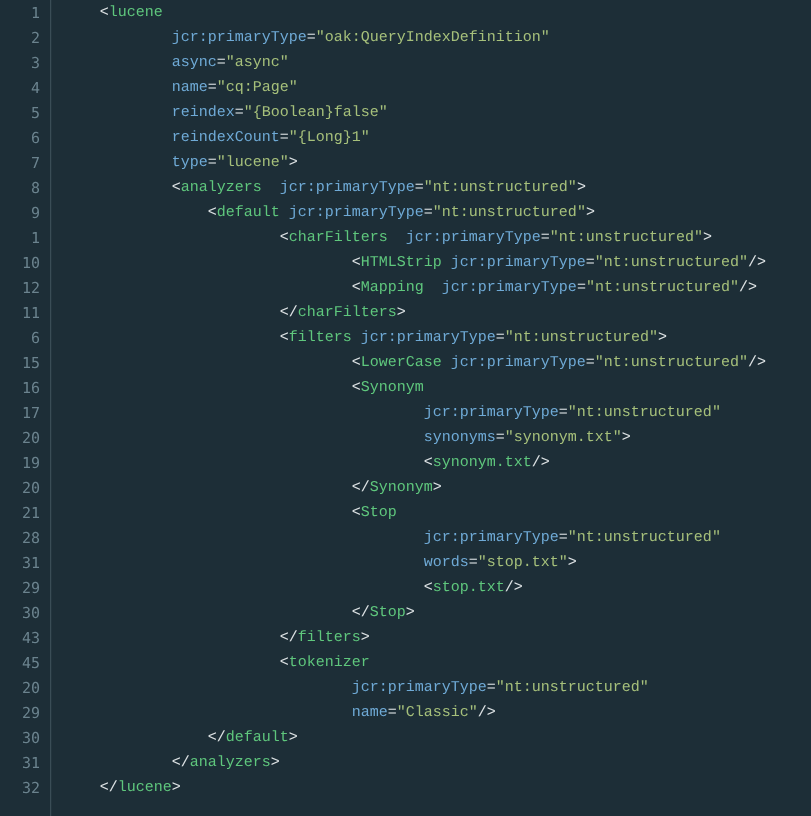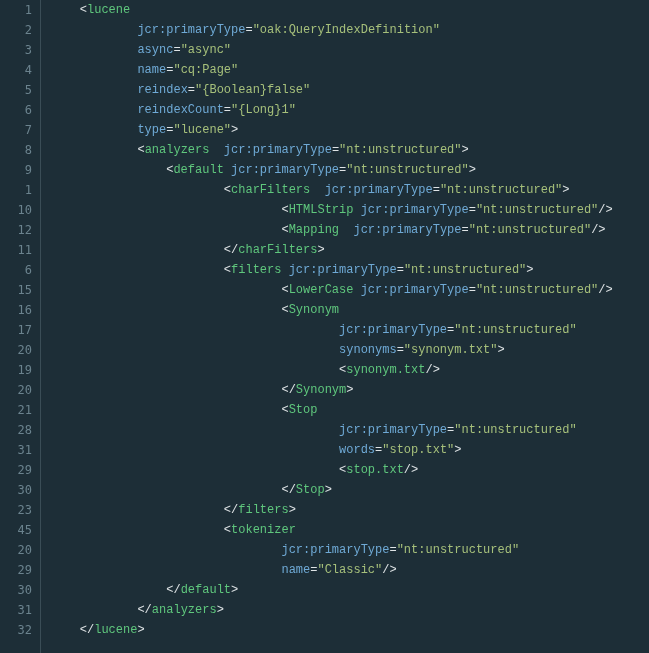--- a/index.html
+++ b/index.html
@@ -65,21 +65,21 @@
       <div>16</div>
       <div>17</div>
       <div>20</div>
       <div>19</div>
       <div>20</div>
       <div>21</div>
       <div>28</div>
       <div>31</div>
       <div>29</div>
       <div>30</div>
-      <div>23</div>
+      <div>43</div>
       <div>45</div>
       <div>20</div>
       <div>29</div>
       <div>30</div>
       <div>31</div>
       <div>32</div>
     </div>
   <div class="sep"></div>
   <div class="code" id="code"><div class="line">    <span class="p">&lt;</span><span class="t">lucene</span></div><div class="line">            <span class="a">jcr:primaryType</span><span class="eq">=</span><span class="s">"oak:QueryIndexDefinition"</span></div><div class="line">            <span class="a">async</span><span class="eq">=</span><span class="s">"async"</span></div><div class="line">            <span class="a">name</span><span class="eq">=</span><span class="s">"cq:Page"</span></div><div class="line">            <span class="a">reindex</span><span class="eq">=</span><span class="s">"{Boolean}false"</span></div><div class="line">            <span class="a">reindexCount</span><span class="eq">=</span><span class="s">"{Long}1"</span></div><div class="line">            <span class="a">type</span><span class="eq">=</span><span class="s">"lucene"</span><span class="p">&gt;</span></div><div class="line">            <span class="p">&lt;</span><span class="t">analyzers</span>  <span class="a">jcr:primaryType</span><span class="eq">=</span><span class="s">"nt:unstructured"</span><span class="p">&gt;</span></div><div class="line">                <span class="p">&lt;</span><span class="t">default</span> <span class="a">jcr:primaryType</span><span class="eq">=</span><span class="s">"nt:unstructured"</span><span class="p">&gt;</span></div><div class="line">                        <span class="p">&lt;</span><span class="t">charFilters</span>  <span class="a">jcr:primaryType</span><span class="eq">=</span><span class="s">"nt:unstructured"</span><span class="p">&gt;</span></div><div class="line">                                <span class="p">&lt;</span><span class="t">HTMLStrip</span> <span class="a">jcr:primaryType</span><span class="eq">=</span><span class="s">"nt:unstructured"</span><span class="p">/&gt;</span></div><div class="line">                                <span class="p">&lt;</span><span class="t">Mapping</span>  <span class="a">jcr:primaryType</span><span class="eq">=</span><span class="s">"nt:unstructured"</span><span class="p">/&gt;</span></div><div class="line">                        <span class="p">&lt;/</span><span class="t">charFilters</span><span class="p">&gt;</span></div><div class="line">                        <span class="p">&lt;</span><span class="t">filters</span> <span class="a">jcr:primaryType</span><span class="eq">=</span><span class="s">"nt:unstructured"</span><span class="p">&gt;</span></div><div class="line">                                <span class="p">&lt;</span><span class="t">LowerCase</span> <span class="a">jcr:primaryType</span><span class="eq">=</span><span class="s">"nt:unstructured"</span><span class="p">/&gt;</span></div><div class="line">                                <span class="p">&lt;</span><span class="t">Synonym</span></div><div class="line">                                        <span class="a">jcr:primaryType</span><span class="eq">=</span><span class="s">"nt:unstructured"</span></div><div class="line">                                        <span class="a">synonyms</span><span class="eq">=</span><span class="s">"synonym.txt"</span><span class="p">&gt;</span></div><div class="line">                                        <span class="p">&lt;</span><span class="t">synonym.txt</span><span class="p">/&gt;</span></div><div class="line">                                <span class="p">&lt;/</span><span class="t">Synonym</span><span class="p">&gt;</span></div><div class="line">                                <span class="p">&lt;</span><span class="t">Stop</span></div><div class="line">                                        <span class="a">jcr:primaryType</span><span class="eq">=</span><span class="s">"nt:unstructured"</span></div><div class="line">                                        <span class="a">words</span><span class="eq">=</span><span class="s">"stop.txt"</span><span class="p">&gt;</span></div><div class="line">                                        <span class="p">&lt;</span><span class="t">stop.txt</span><span class="p">/&gt;</span></div><div class="line">                                <span class="p">&lt;/</span><span class="t">Stop</span><span class="p">&gt;</span></div><div class="line">                        <span class="p">&lt;/</span><span class="t">filters</span><span class="p">&gt;</span></div><div class="line">                        <span class="p">&lt;</span><span class="t">tokenizer</span></div><div class="line">                                <span class="a">jcr:primaryType</span><span class="eq">=</span><span class="s">"nt:unstructured"</span></div><div class="line">                                <span class="a">name</span><span class="eq">=</span><span class="s">"Classic"</span><span class="p">/&gt;</span></div><div class="line">                <span class="p">&lt;/</span><span class="t">default</span><span class="p">&gt;</span></div><div class="line">            <span class="p">&lt;/</span><span class="t">analyzers</span><span class="p">&gt;</span></div><div class="line">    <span class="p">&lt;/</span><span class="t">lucene</span><span class="p">&gt;</span></div></div>
 </div>

